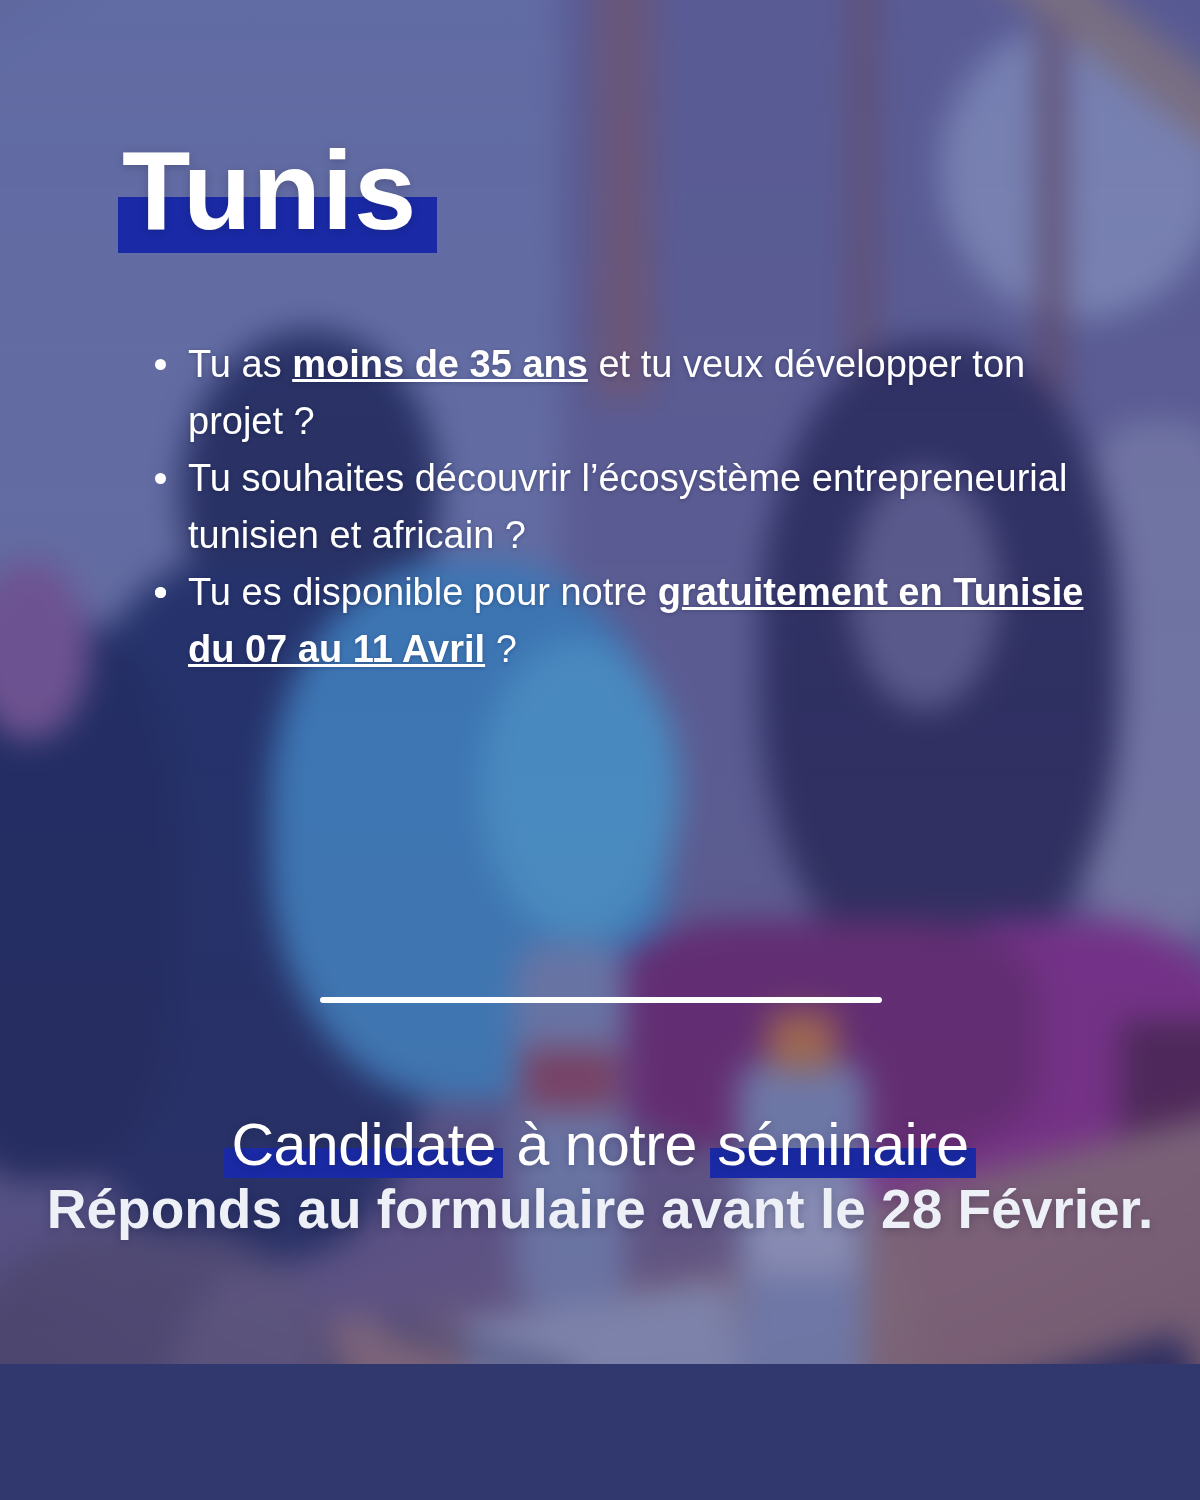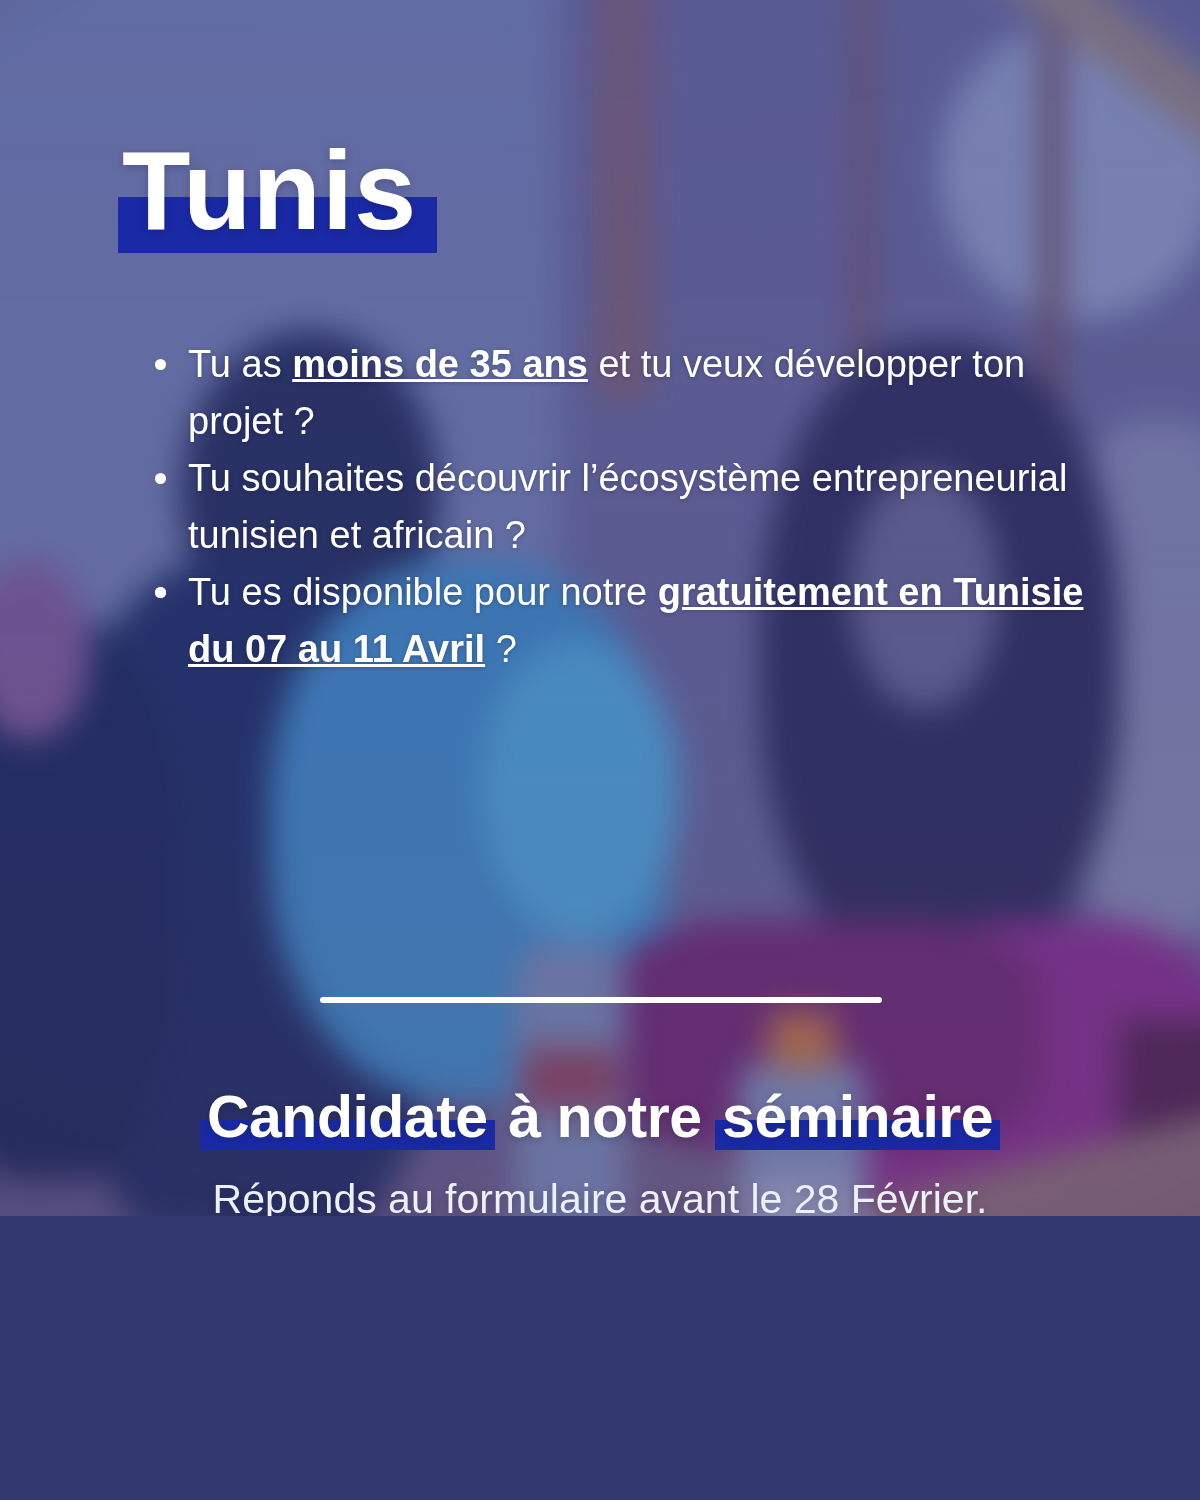--- a/index.html
+++ b/index.html
@@ -2,21 +2,21 @@
 <html style="--accent: #1a2aa6; --text: #ffffff;"><head>
 <meta charset="utf-8">
 <style>
   :root{
     --accent:#1a2aa6;
     --text:#ffffff;
   }
   html,body{margin:0;padding:0;background:#30386e;}
   .poster{
     position:relative;
-    width:1200px;height:1216px;
+    width:1200px;height:1364px;
     overflow:hidden;
     font-family:"Liberation Sans","DejaVu Sans",sans-serif;
     background:#5d6398;
   }
   
   .photo{position:absolute;inset:-60px;filter:blur(16px) saturate(.92);}
   .photo .p-base{position:absolute;inset:0;
     background:linear-gradient(155deg,#7b84b2 0%,#6e72a2 28%,#5f6296 52%,#6a5f8e 72%,#8d7383 100%);}
   .p-inner{position:absolute;left:60px;top:60px;width:1200px;height:1500px;}
   .p-inner div{position:absolute;}
@@ -34,25 +34,25 @@
   ul.bullets{left:150px;top:336px;width:960px;margin:0;padding:0;list-style:none;
     font-size:38px;line-height:57px;font-weight:400;
     text-shadow:0 1px 4px rgba(12,18,50,.30);}
   ul.bullets li{position:relative;padding-left:38px;}
   ul.bullets .dot{position:absolute;left:5px;top:23px;width:11px;height:11px;border-radius:50%;
     background:var(--text);}
   ul.bullets .b{font-weight:700;text-decoration:underline;}
   .divider{left:320px;top:997px;width:562px;height:6px;background:var(--text);border-radius:3px;}
   .cta{left:0;top:1080px;width:1200px;text-align:center;
     text-shadow:0 2px 8px rgba(10,15,45,.25);}
-  .cta-h1{font-size:59px;line-height:74px;font-weight:700;letter-spacing:-.5px;}
+  .cta-h1{font-size:59px;line-height:74px;font-weight:400;letter-spacing:-.5px;margin-top:28px;}
   .cta-h1 .hl{background-image:linear-gradient(180deg,rgba(0,0,0,0) 55%,var(--accent) 55%);
     padding:0 .12em;margin:0 -.04em;}
   .cta-h2{font-size:63px;line-height:74px;font-weight:700;margin-top:8px;letter-spacing:-.5px;}
-  .cta-sub{font-size:41px;line-height:54px;font-weight:400;margin-top:18px;color:#eef0f8;}
+  .cta-sub{font-size:55px;line-height:54px;font-weight:700;margin-top:0;color:#eef0f8;}
 </style>
 </head>
 <body>
 
 <div class="poster">
 
   <div class="photo" aria-hidden="true">
     <div class="p-base"></div>
     <div class="p-inner">
       <div style="left:-60px;top:-60px;width:760px;height:740px;background:#7b85b4;border-radius:30%;"></div>

